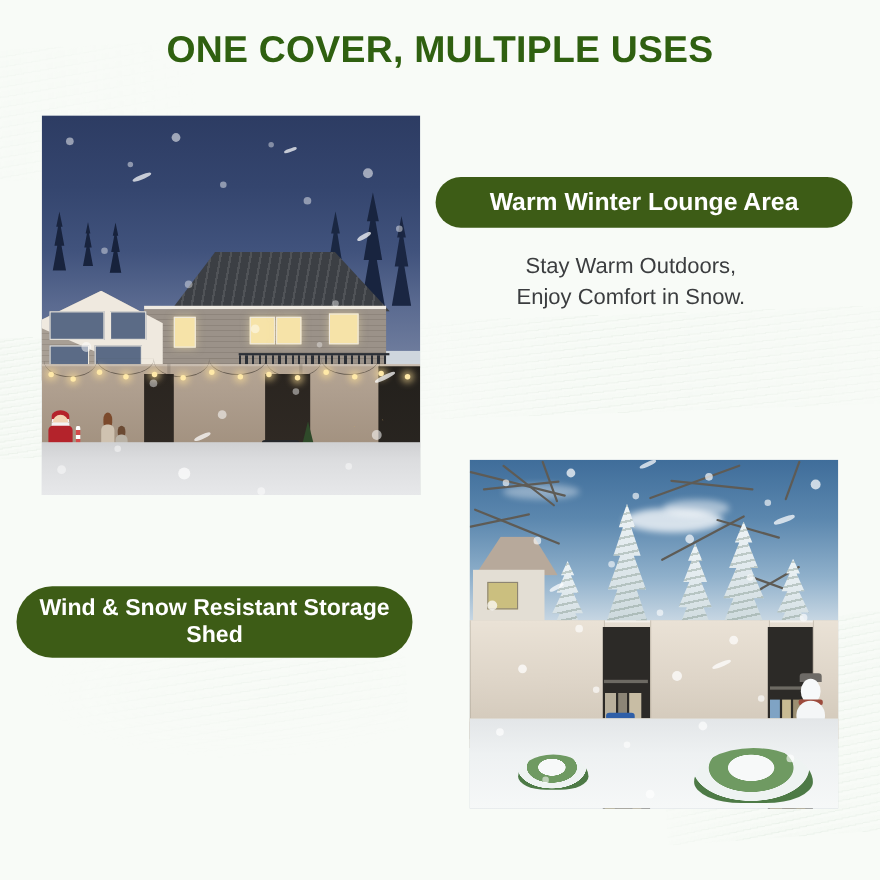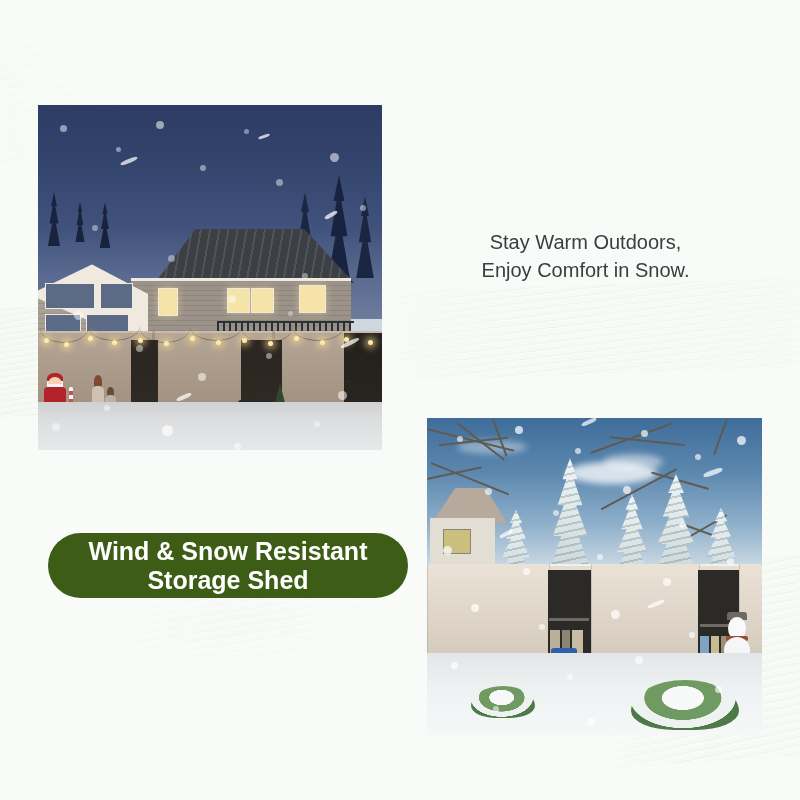--- a/index.html
+++ b/index.html
@@ -213,45 +213,46 @@
     color:#ffffff;
     border-radius:60px;
     display:flex;align-items:center;justify-content:center;
     text-align:center;
     font-weight:bold;
     font-family:"Liberation Sans", sans-serif;
     line-height:1.16;
     box-sizing:border-box;
   }
   .pill.top{left:396px;top:161px;width:379px;height:46px;font-size:22.5px;padding:0 12px;}
-  .pill.bottom{left:48px;top:533px;width:360px;height:65px;font-size:25px;padding:0 14px;}
+  .pill.bottom{left:15px;top:533px;width:360px;height:65px;font-size:21px;padding:0 14px;}
 
   .caption{
     position:absolute;
     color:#3b3d3f;
     font-size:20px;
     line-height:1.42;
     text-align:center;
     font-family:"Liberation Sans", sans-serif;
     white-space:pre-line;
   }
-  .caption.top{left:396px;top:228px;width:379px;}
+  .caption.top{left:384px;top:228px;width:379px;}
   .caption.bottom{left:32px;top:615px;width:360px;}
 </style>
 </head>
 <body>
 
 <div class="page">
 
   <div class="bg-brush b5"></div>
   <div class="bg-brush b1"></div>
   <div class="bg-brush b2"></div>
   <div class="bg-brush b4"></div>
   <div class="bg-brush b3"></div>
 
+  <div class="headline">ONE COVER, MULTIPLE USES</div>
 
   <div class="photo one">
 
     <div class="p1-sky"></div>
     <div class="p1-treewrap">
       <div class="conif" style="left:8px;bottom:34%;width:16px;height:54px;
         clip-path:polygon(50% 0,68% 26%,58% 26%,78% 58%,62% 58%,88% 100%,12% 100%,38% 58%,22% 58%,42% 26%,32% 26%);
         background:#18233d;"></div>
       <div class="conif" style="left:36px;bottom:36%;width:12px;height:40px;
         clip-path:polygon(50% 0,68% 26%,58% 26%,78% 58%,62% 58%,88% 100%,12% 100%,38% 58%,22% 58%,42% 26%,32% 26%);
@@ -512,19 +513,20 @@
       <div class="snowflake" style="left:288px;top:268px;width:7px;height:7px;opacity:.7;"></div>
       <div class="snowflake" style="left:66px;top:288px;width:6px;height:6px;opacity:.6;"></div>
       <div class="snowflake" style="left:160px;top:300px;width:8px;height:8px;opacity:.7;"></div>
       <div class="snowstreak" style="left:154px;top:2px;width:16px;height:4px;transform:rotate(-24deg);"></div>
       <div class="snowstreak" style="left:276px;top:52px;width:20px;height:5px;transform:rotate(-20deg);"></div>
       <div class="snowstreak" style="left:72px;top:114px;width:14px;height:4px;transform:rotate(-28deg);"></div>
       <div class="snowstreak" style="left:220px;top:184px;width:18px;height:4px;transform:rotate(-22deg);"></div>
     </div>
   </div>
 
+  <div class="pill top">Warm Winter Lounge Area</div>
   <div class="caption top">Stay Warm Outdoors,
 Enjoy Comfort in Snow.</div>
 
   <div class="pill bottom">Wind &amp; Snow Resistant
 Storage Shed</div>
 
 </div>
 
 </body></html>

